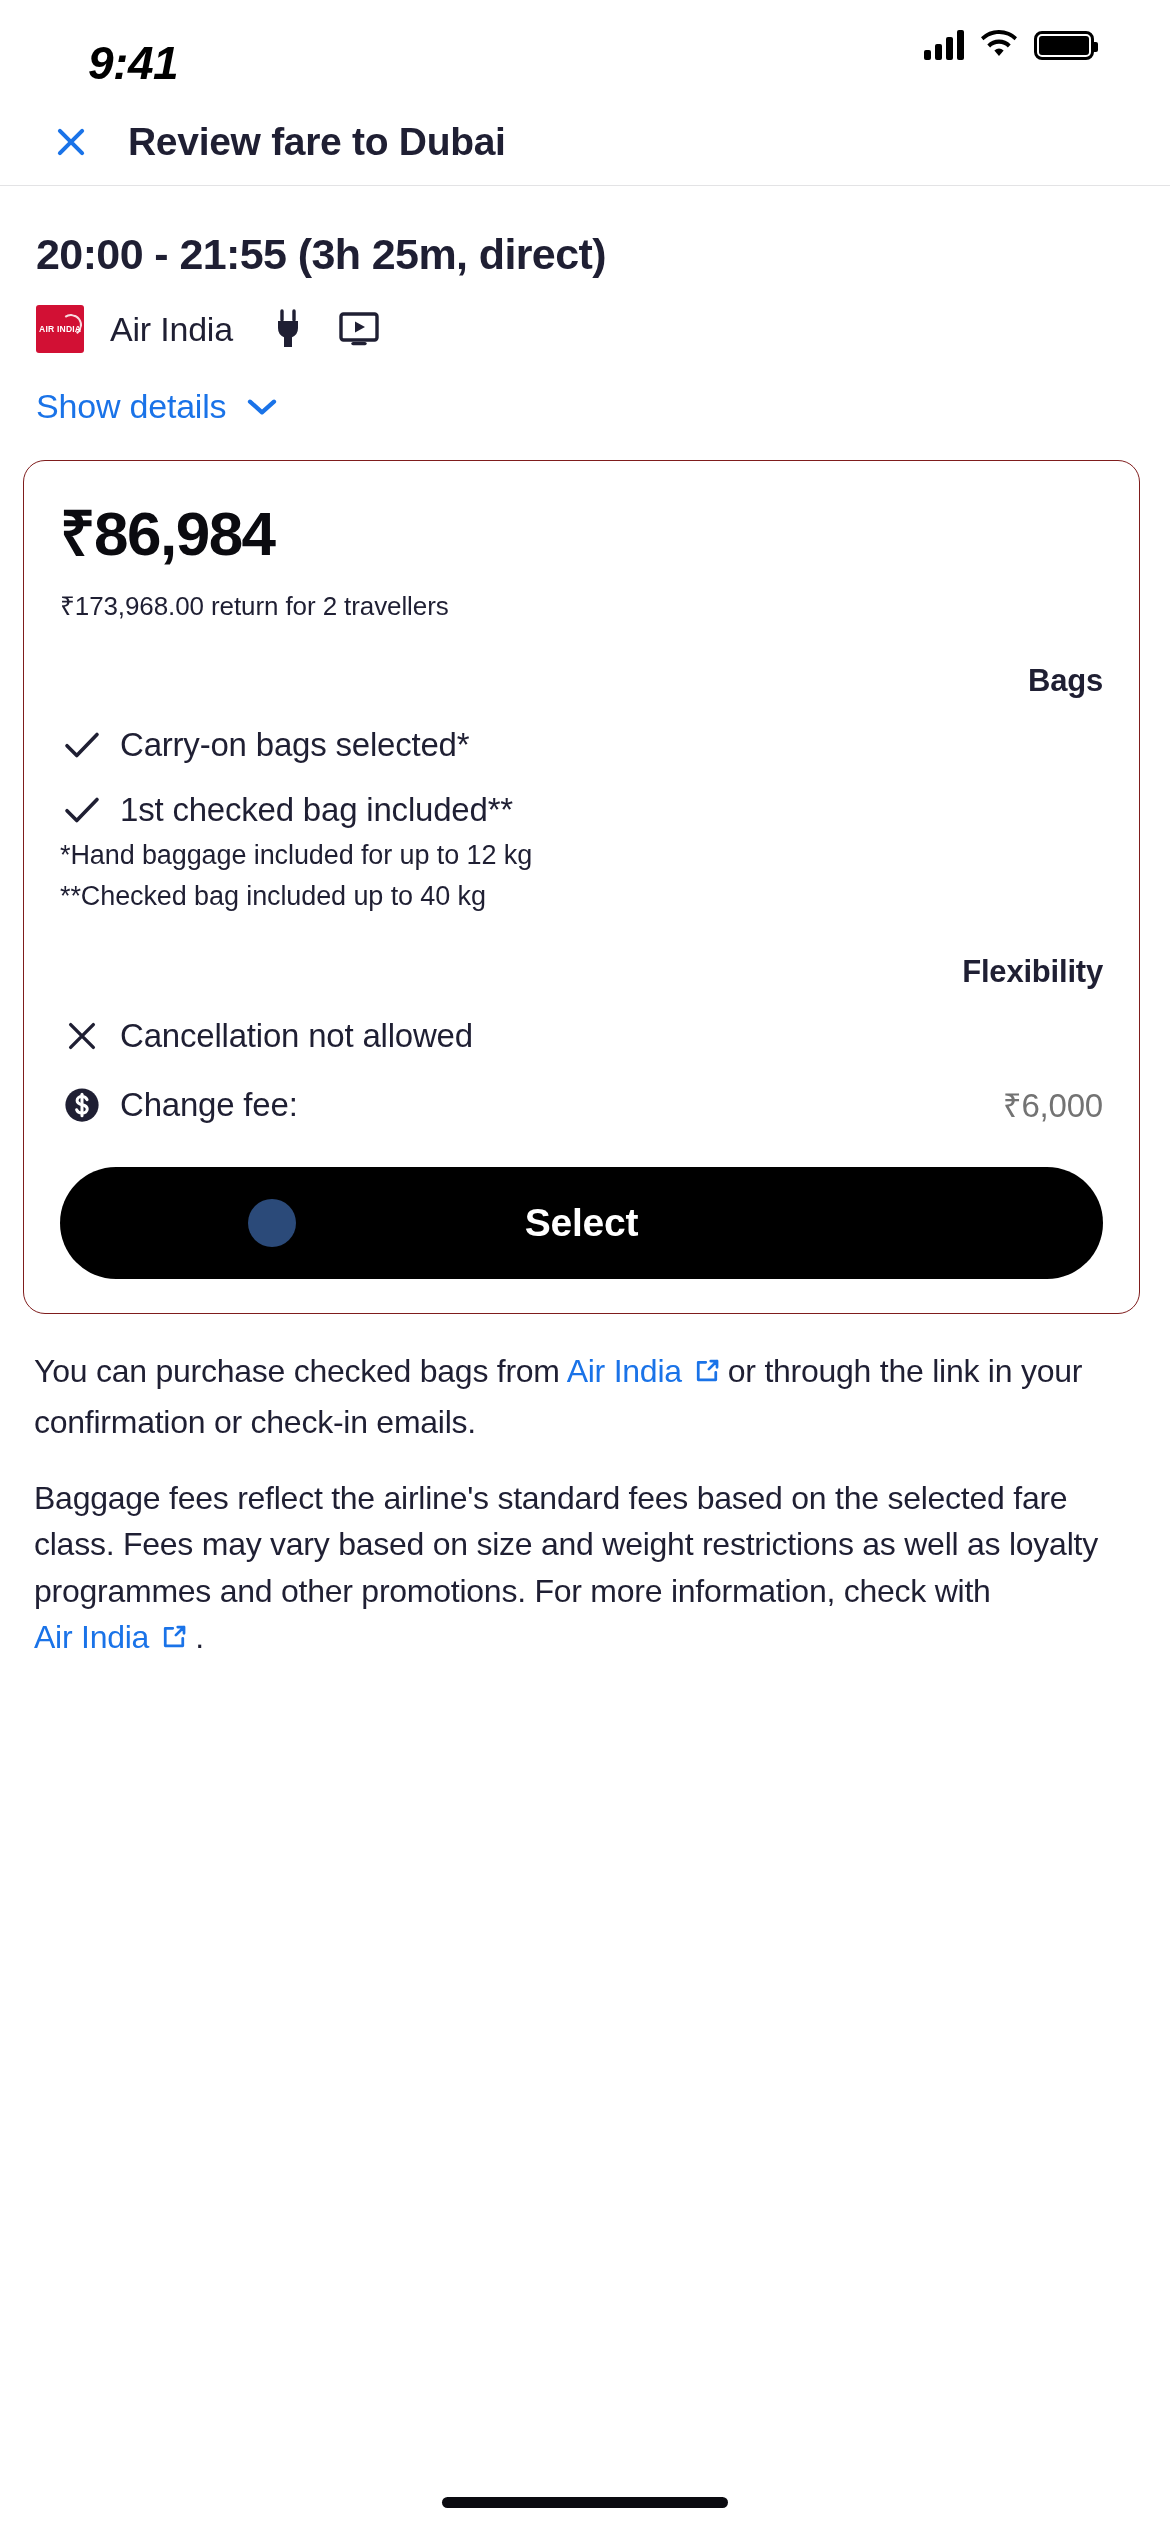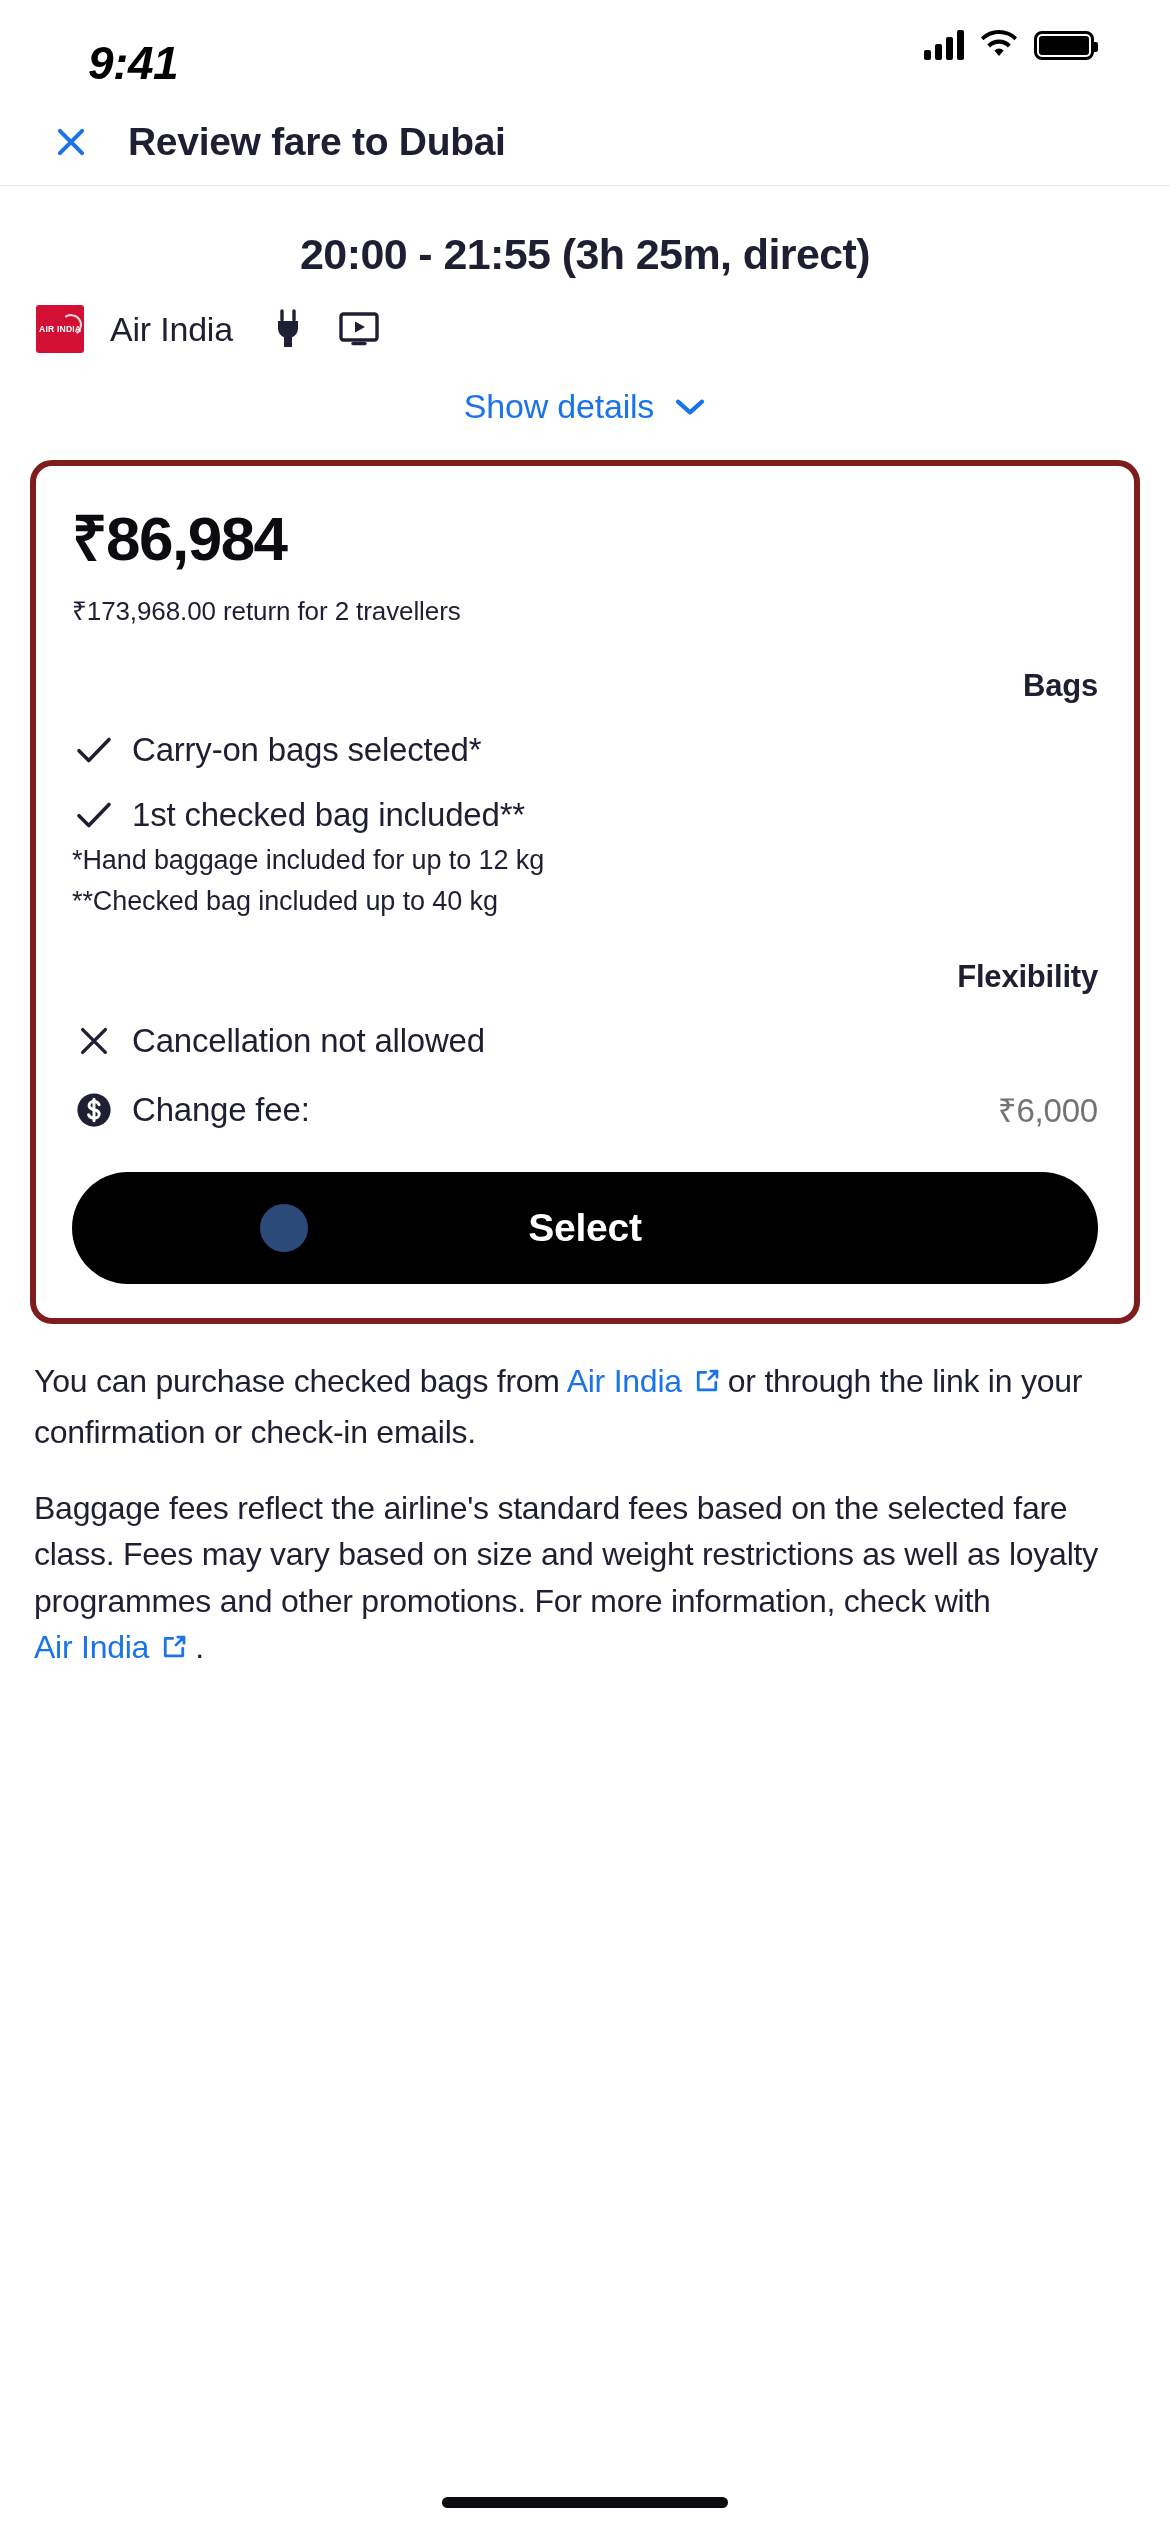--- a/index.html
+++ b/index.html
@@ -86,21 +86,21 @@
   .close-btn svg { width: 38px; height: 38px; }
   .app-title {
     margin-left: 28px;
     font-size: 39px;
     font-weight: 700;
     color: #1f1f33;
     letter-spacing: -0.3px;
   }
 
   
-  .flight-summary { padding: 44px 36px 0 36px; text-align: center; }
+  .flight-summary { padding: 44px 36px 0 36px; }
   .flight-times {
     font-size: 43px;
     font-weight: 700;
     color: #1f1f33;
     letter-spacing: -0.6px;
     line-height: 1.15;
   }
   .airline-row {
     display: flex;
     align-items: center;
@@ -159,22 +159,22 @@
   }
   .show-details .sd-label {
     font-size: 34px;
     color: #1a73e8;
     letter-spacing: -0.2px;
   }
   .show-details svg { width: 32px; height: 20px; }
 
   
   .fare-card {
-    margin: 34px 30px 0 30px;
-    border: 6px solid #7f1d1d;
+    margin: 34px 30px 0 23px;
+    border: 1px solid #7f1d1d;
     border-radius: 22px;
     padding: 42px 36px 34px 36px;
     background: #fff;
   }
   .price {
     font-size: 62px;
     font-weight: 700;
     color: #0b0b10;
     letter-spacing: -1.5px;
     line-height: 1;

